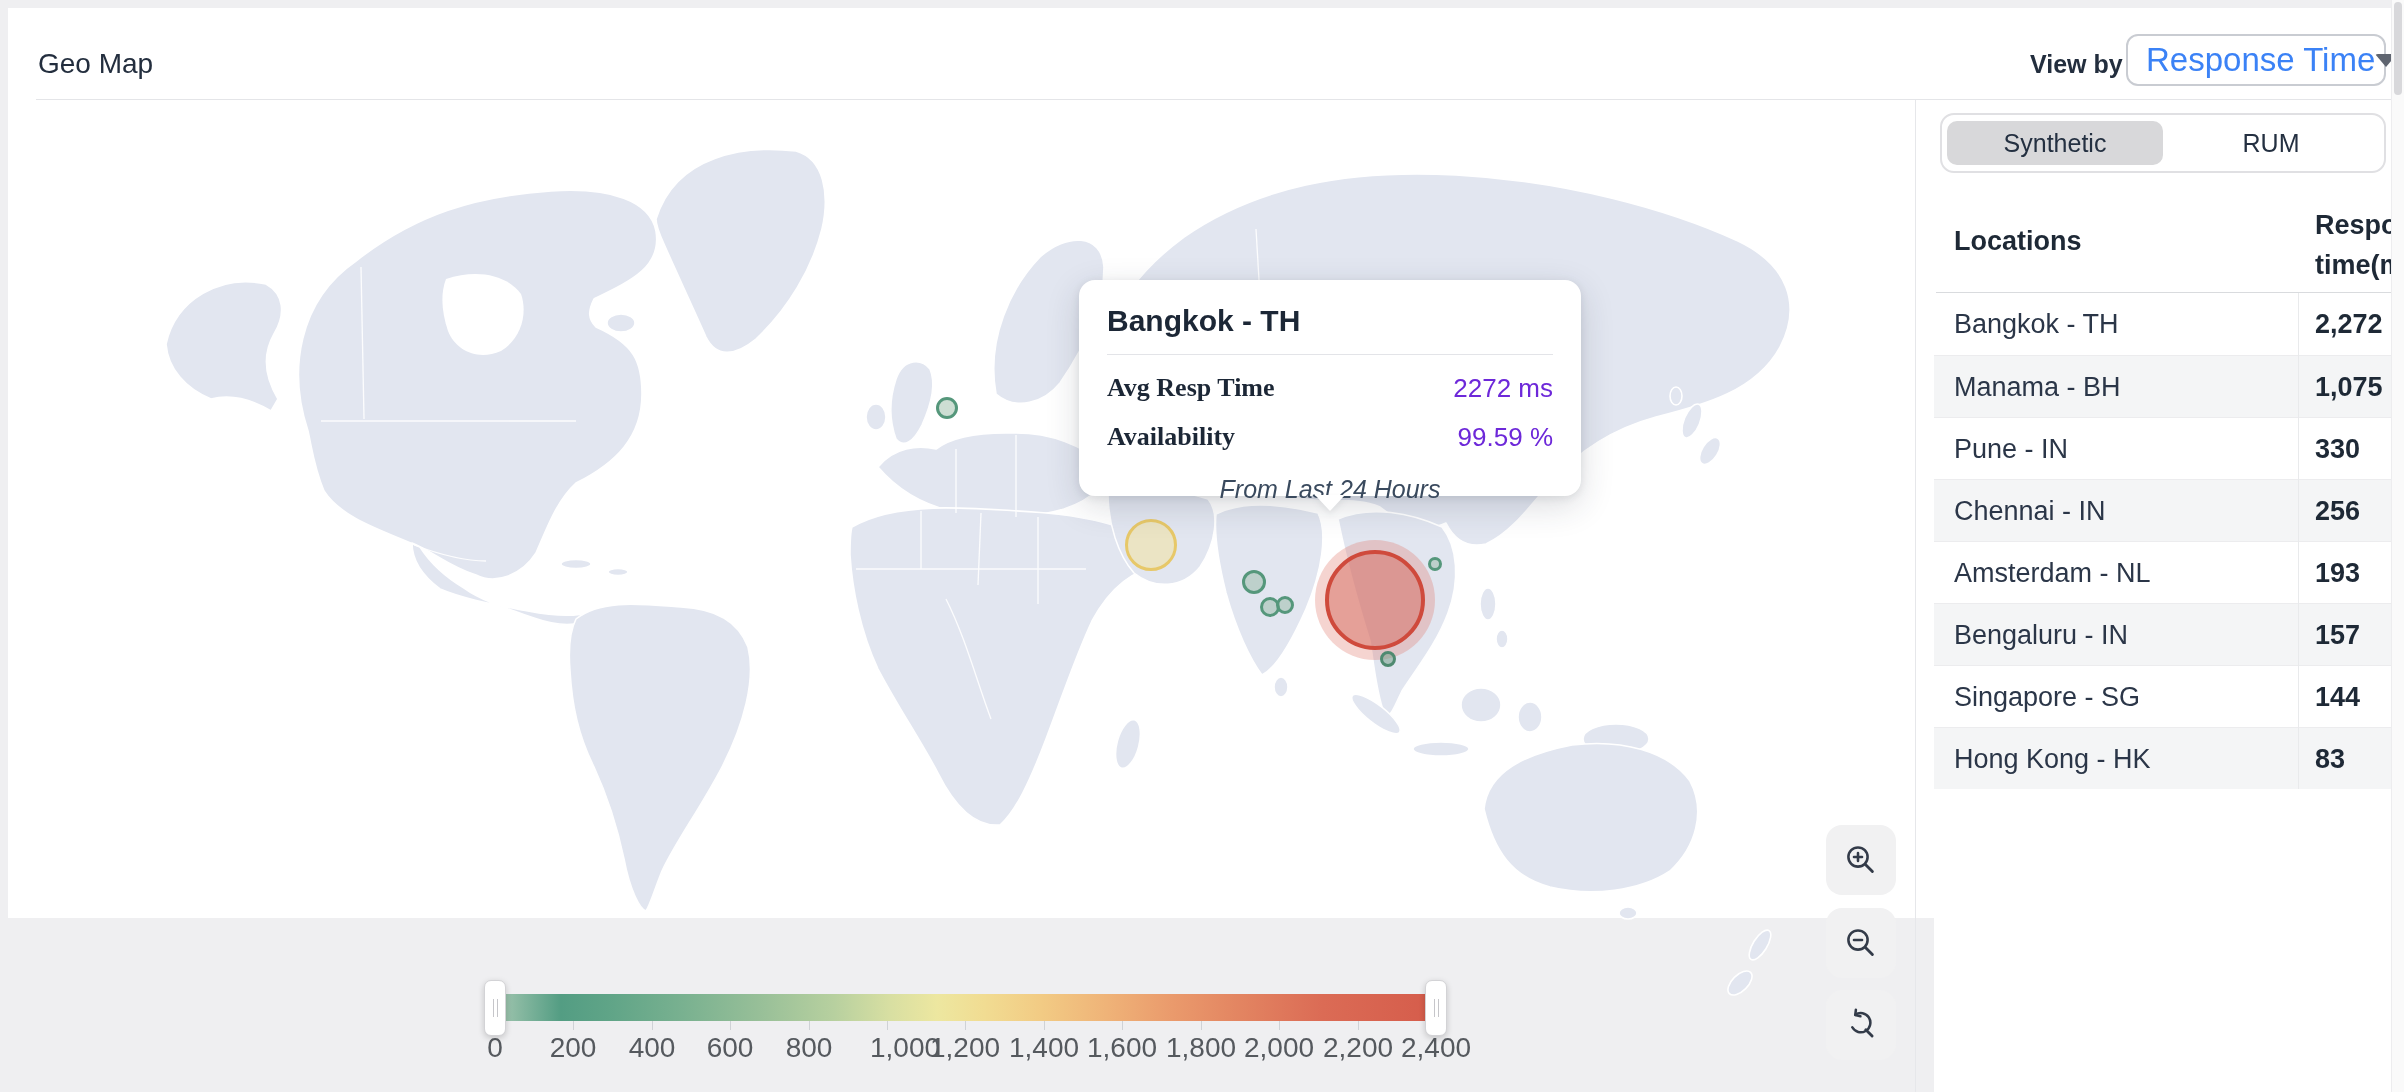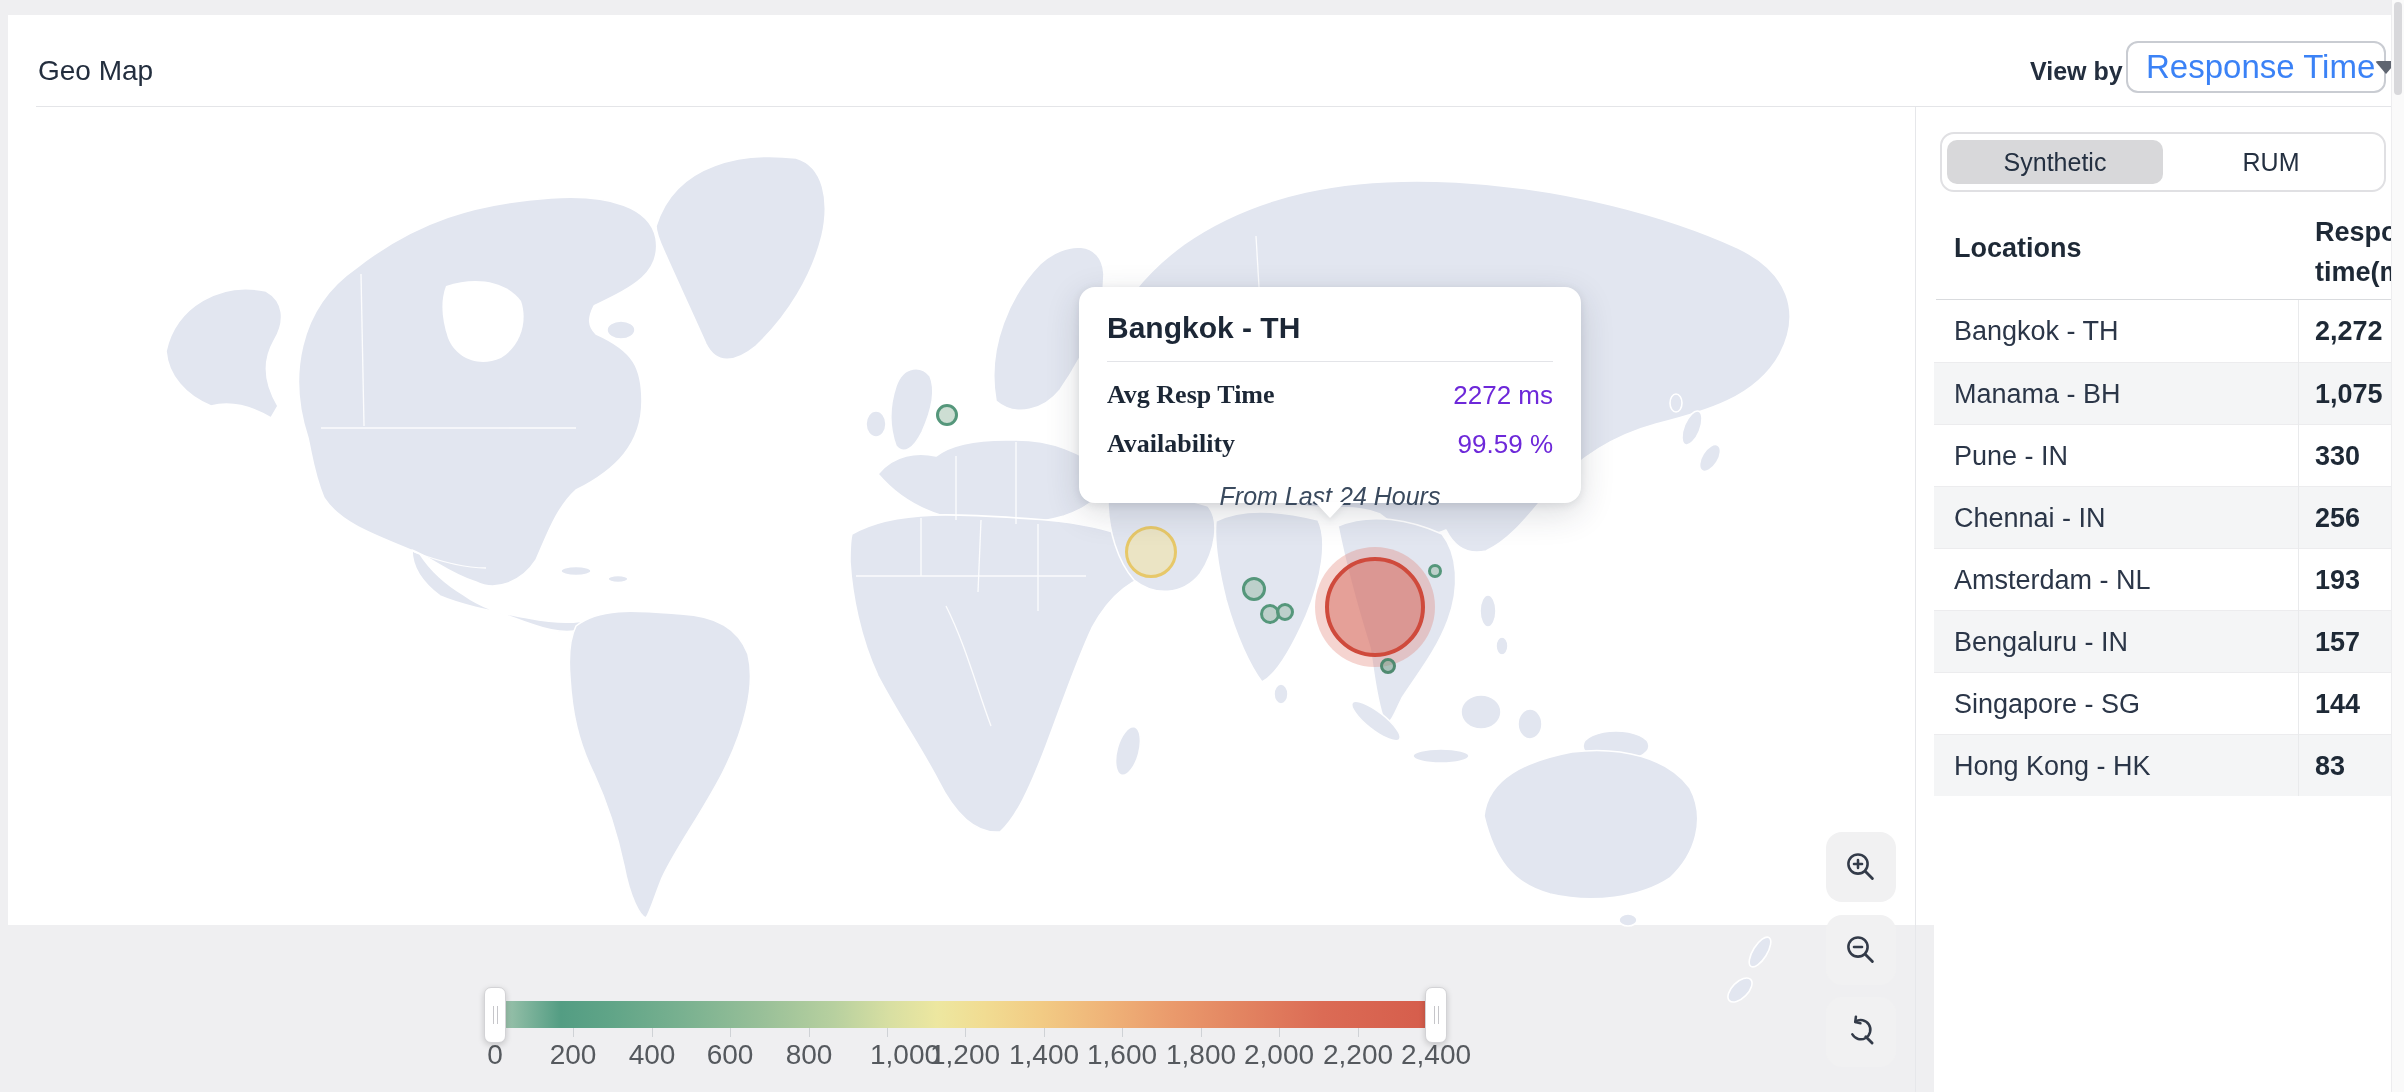--- a/index.html
+++ b/index.html
@@ -3,21 +3,21 @@
 <meta charset="utf-8">
 <style>
   html,body{margin:0;padding:0;}
   body{
     width:2404px;height:1092px;overflow:hidden;position:relative;
     background:#efeff1;
     font-family:"Liberation Sans", sans-serif;
     color:#232e3e;
   }
   
-  .card{position:absolute;left:8px;top:15px;width:2396px;height:910px;background:#ffffff;}
+  .card{position:absolute;left:8px;top:8px;width:2396px;height:910px;background:#ffffff;}
   
   .page-title{position:absolute;left:30px;top:40px;font-size:28px;color:#232e3e;}
   .header-divider{position:absolute;left:28px;top:91px;width:2364px;height:1px;background:#e4e5e8;}
   .viewby-label{position:absolute;left:2022px;top:42px;font-size:25px;font-weight:700;color:#232e3e;}
   .dropdown{
     position:absolute;left:2118px;top:26px;width:260px;height:52px;background:#fff;
     border:2px solid #c9ccd2;border-radius:12px;box-sizing:border-box;
     display:flex;align-items:center;justify-content:space-between;padding:0 18px;
   }
   .dropdown-value{font-size:33px;color:#3b82f6;white-space:nowrap;}
@@ -68,21 +68,21 @@
     position:absolute;top:972px;width:22px;height:56px;background:#fff;border:1px solid #d3d3d6;
     border-radius:7px;box-shadow:0 2px 6px rgba(0,0,0,.18);box-sizing:border-box;z-index:5;
     display:flex;align-items:center;justify-content:center;gap:3px;cursor:ew-resize;
   }
   .legend-handle i{display:block;width:1px;height:18px;background:#c6c6ca;}
   .legend-tick{position:absolute;top:1024px;transform:translateX(-50%);font-size:28px;color:#55595e;white-space:nowrap;}
   
   .sidebar{position:absolute;left:1926px;top:92px;width:457px;height:993px;overflow:hidden;background:#fff;}
   .tab-group{
     position:absolute;left:6px;top:13px;width:446px;height:60px;border:2px solid #e0e0e3;border-radius:14px;
-    box-sizing:border-box;display:flex;align-items:center;padding:5px;margin-top:12px;
+    box-sizing:border-box;display:flex;align-items:center;padding:5px;
   }
   .tab{flex:1;height:44px;border-radius:10px;display:flex;align-items:center;justify-content:center;
        font-size:25px;color:#243041;cursor:pointer;}
   .tab.selected{background:#d8d8da;}
   .col-head-loc{position:absolute;left:20px;top:126px;font-size:27px;font-weight:700;color:#1e2936;}
   .col-head-resp{position:absolute;left:381px;top:105px;width:150px;font-size:27px;font-weight:700;color:#1e2936;line-height:40px;}
   .table-head-divider{position:absolute;left:2px;top:192px;width:455px;height:1px;background:#d9dbde;}
   .rows{position:absolute;left:0;top:193px;width:457px;}
   .trow{position:relative;height:62px;box-sizing:border-box;}
   .trow:nth-child(even){background:#f4f5f6;}

